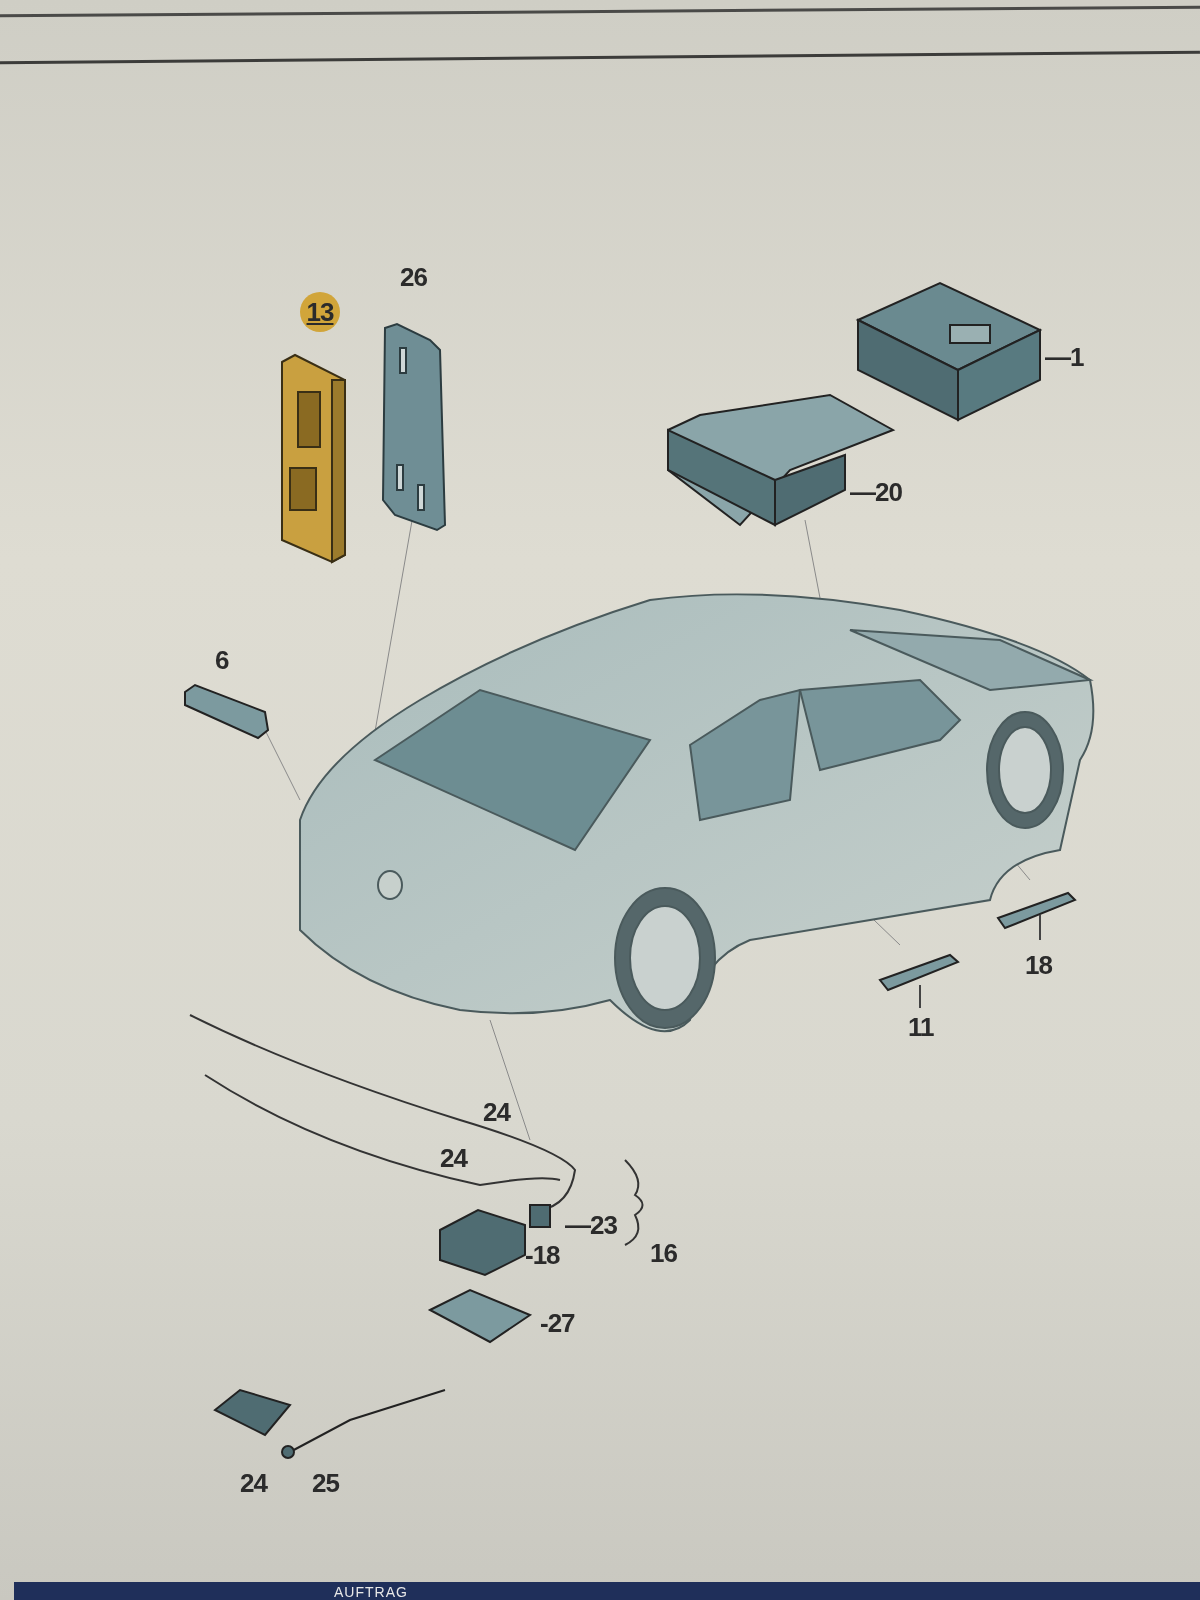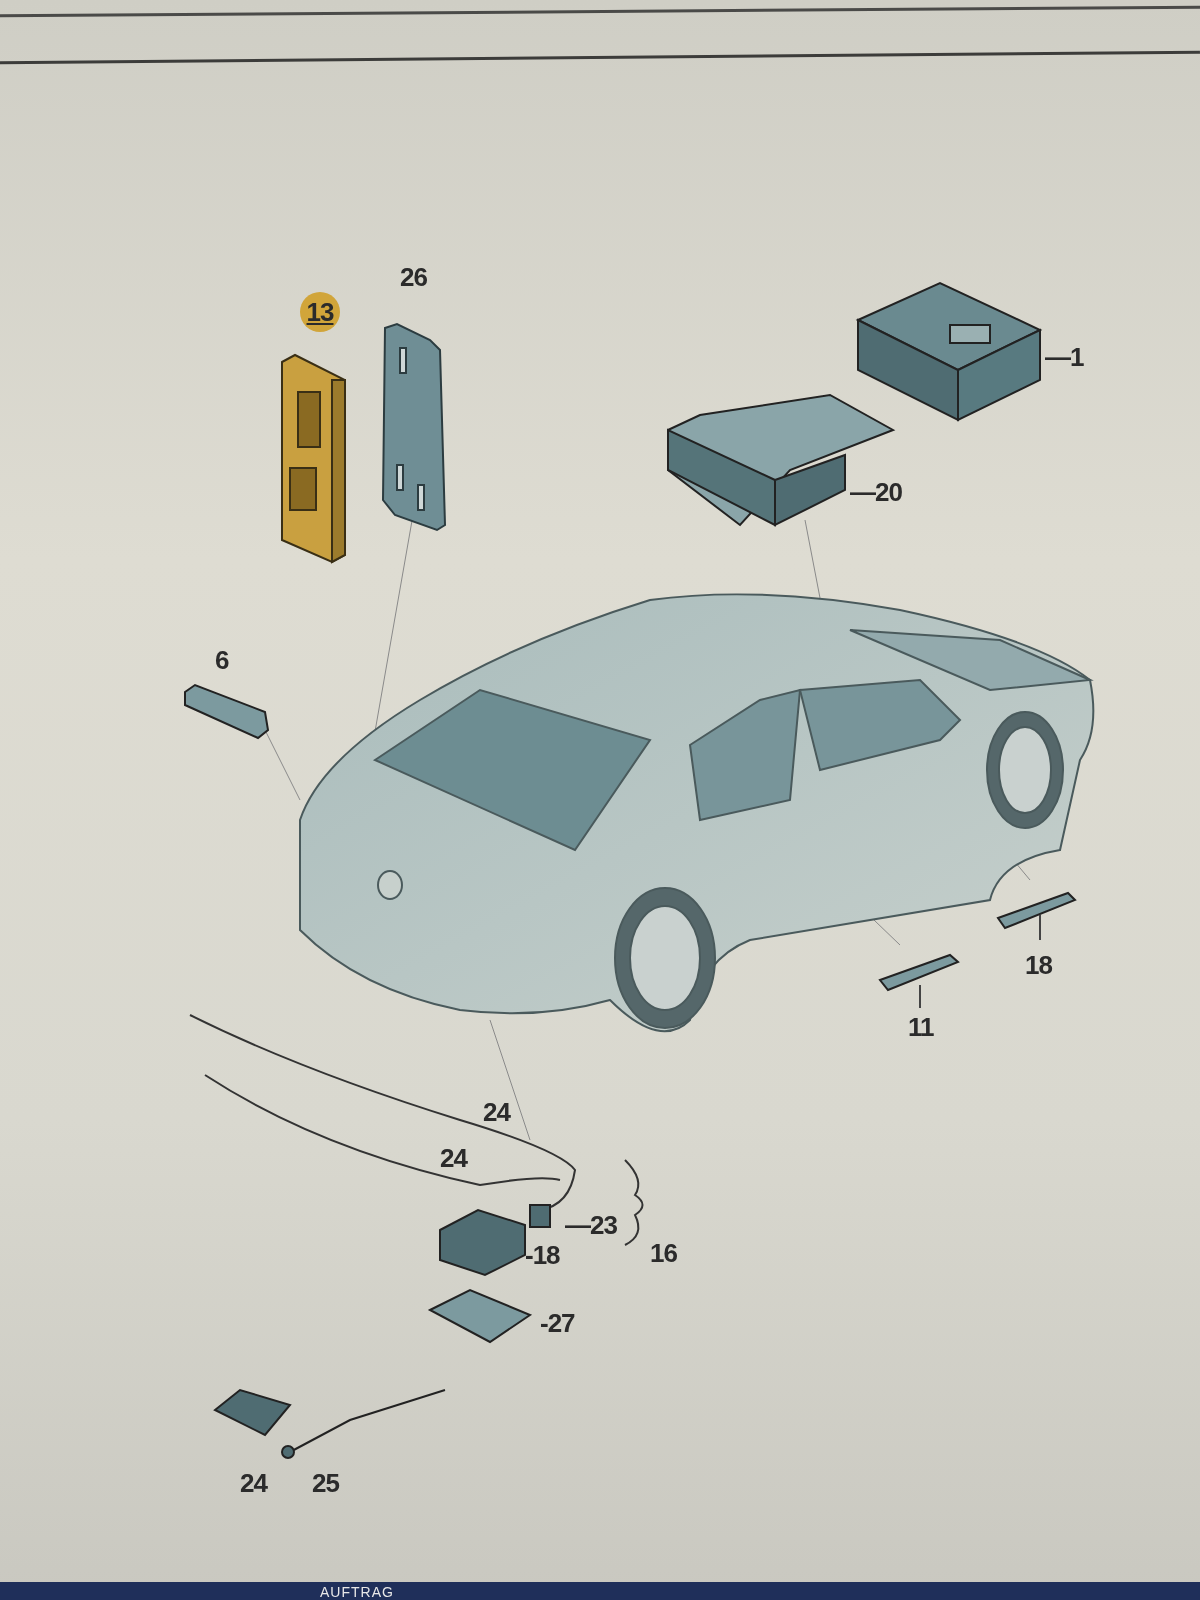--- a/index.html
+++ b/index.html
@@ -2,21 +2,21 @@
 <html><head>
 <meta charset="utf-8">
 <style>
   html,body{margin:0;padding:0;}
   body{width:1200px;height:1600px;overflow:hidden;background:#d6d5cc;font-family:"Liberation Sans",sans-serif;position:relative;}
   .screen{position:absolute;inset:0;background:linear-gradient(180deg,#cfcec5 0%,#dedcd2 35%,#d9d8cf 70%,#c9c8c0 100%);}
   .bezel-line{position:absolute;left:0;height:3px;background:#4a4a48;}
   .diagram{position:absolute;left:0;top:0;width:1200px;height:1600px;}
   .lbl{position:absolute;font-family:"Liberation Sans",sans-serif;font-weight:bold;font-size:26px;color:#2b2b2b;letter-spacing:-1px;}
   .hl{background:#d1a53a;border-radius:50%;width:40px;height:40px;display:flex;align-items:center;justify-content:center;text-decoration:underline;}
-  .footer{position:absolute;left:0;right:0;bottom:0;height:18px;background:#1f2f5a;}
+  .footer{position:absolute;left:14px;right:0;bottom:0;height:18px;background:#1f2f5a;}
   .footer span{position:absolute;left:320px;top:2px;color:#e8e8e8;font-size:14px;letter-spacing:1px;}
 </style>
 </head>
 <body>
 
 <div class="screen"></div>
 <div class="bezel-line" style="top:10px;width:1200px;transform:rotate(-0.4deg);"></div>
 <div class="bezel-line" style="top:56px;width:1200px;transform:rotate(-0.5deg);background:#3c3c3a;"></div>
 
 <svg class="diagram" viewBox="0 0 1200 1600" xmlns="http://www.w3.org/2000/svg">

